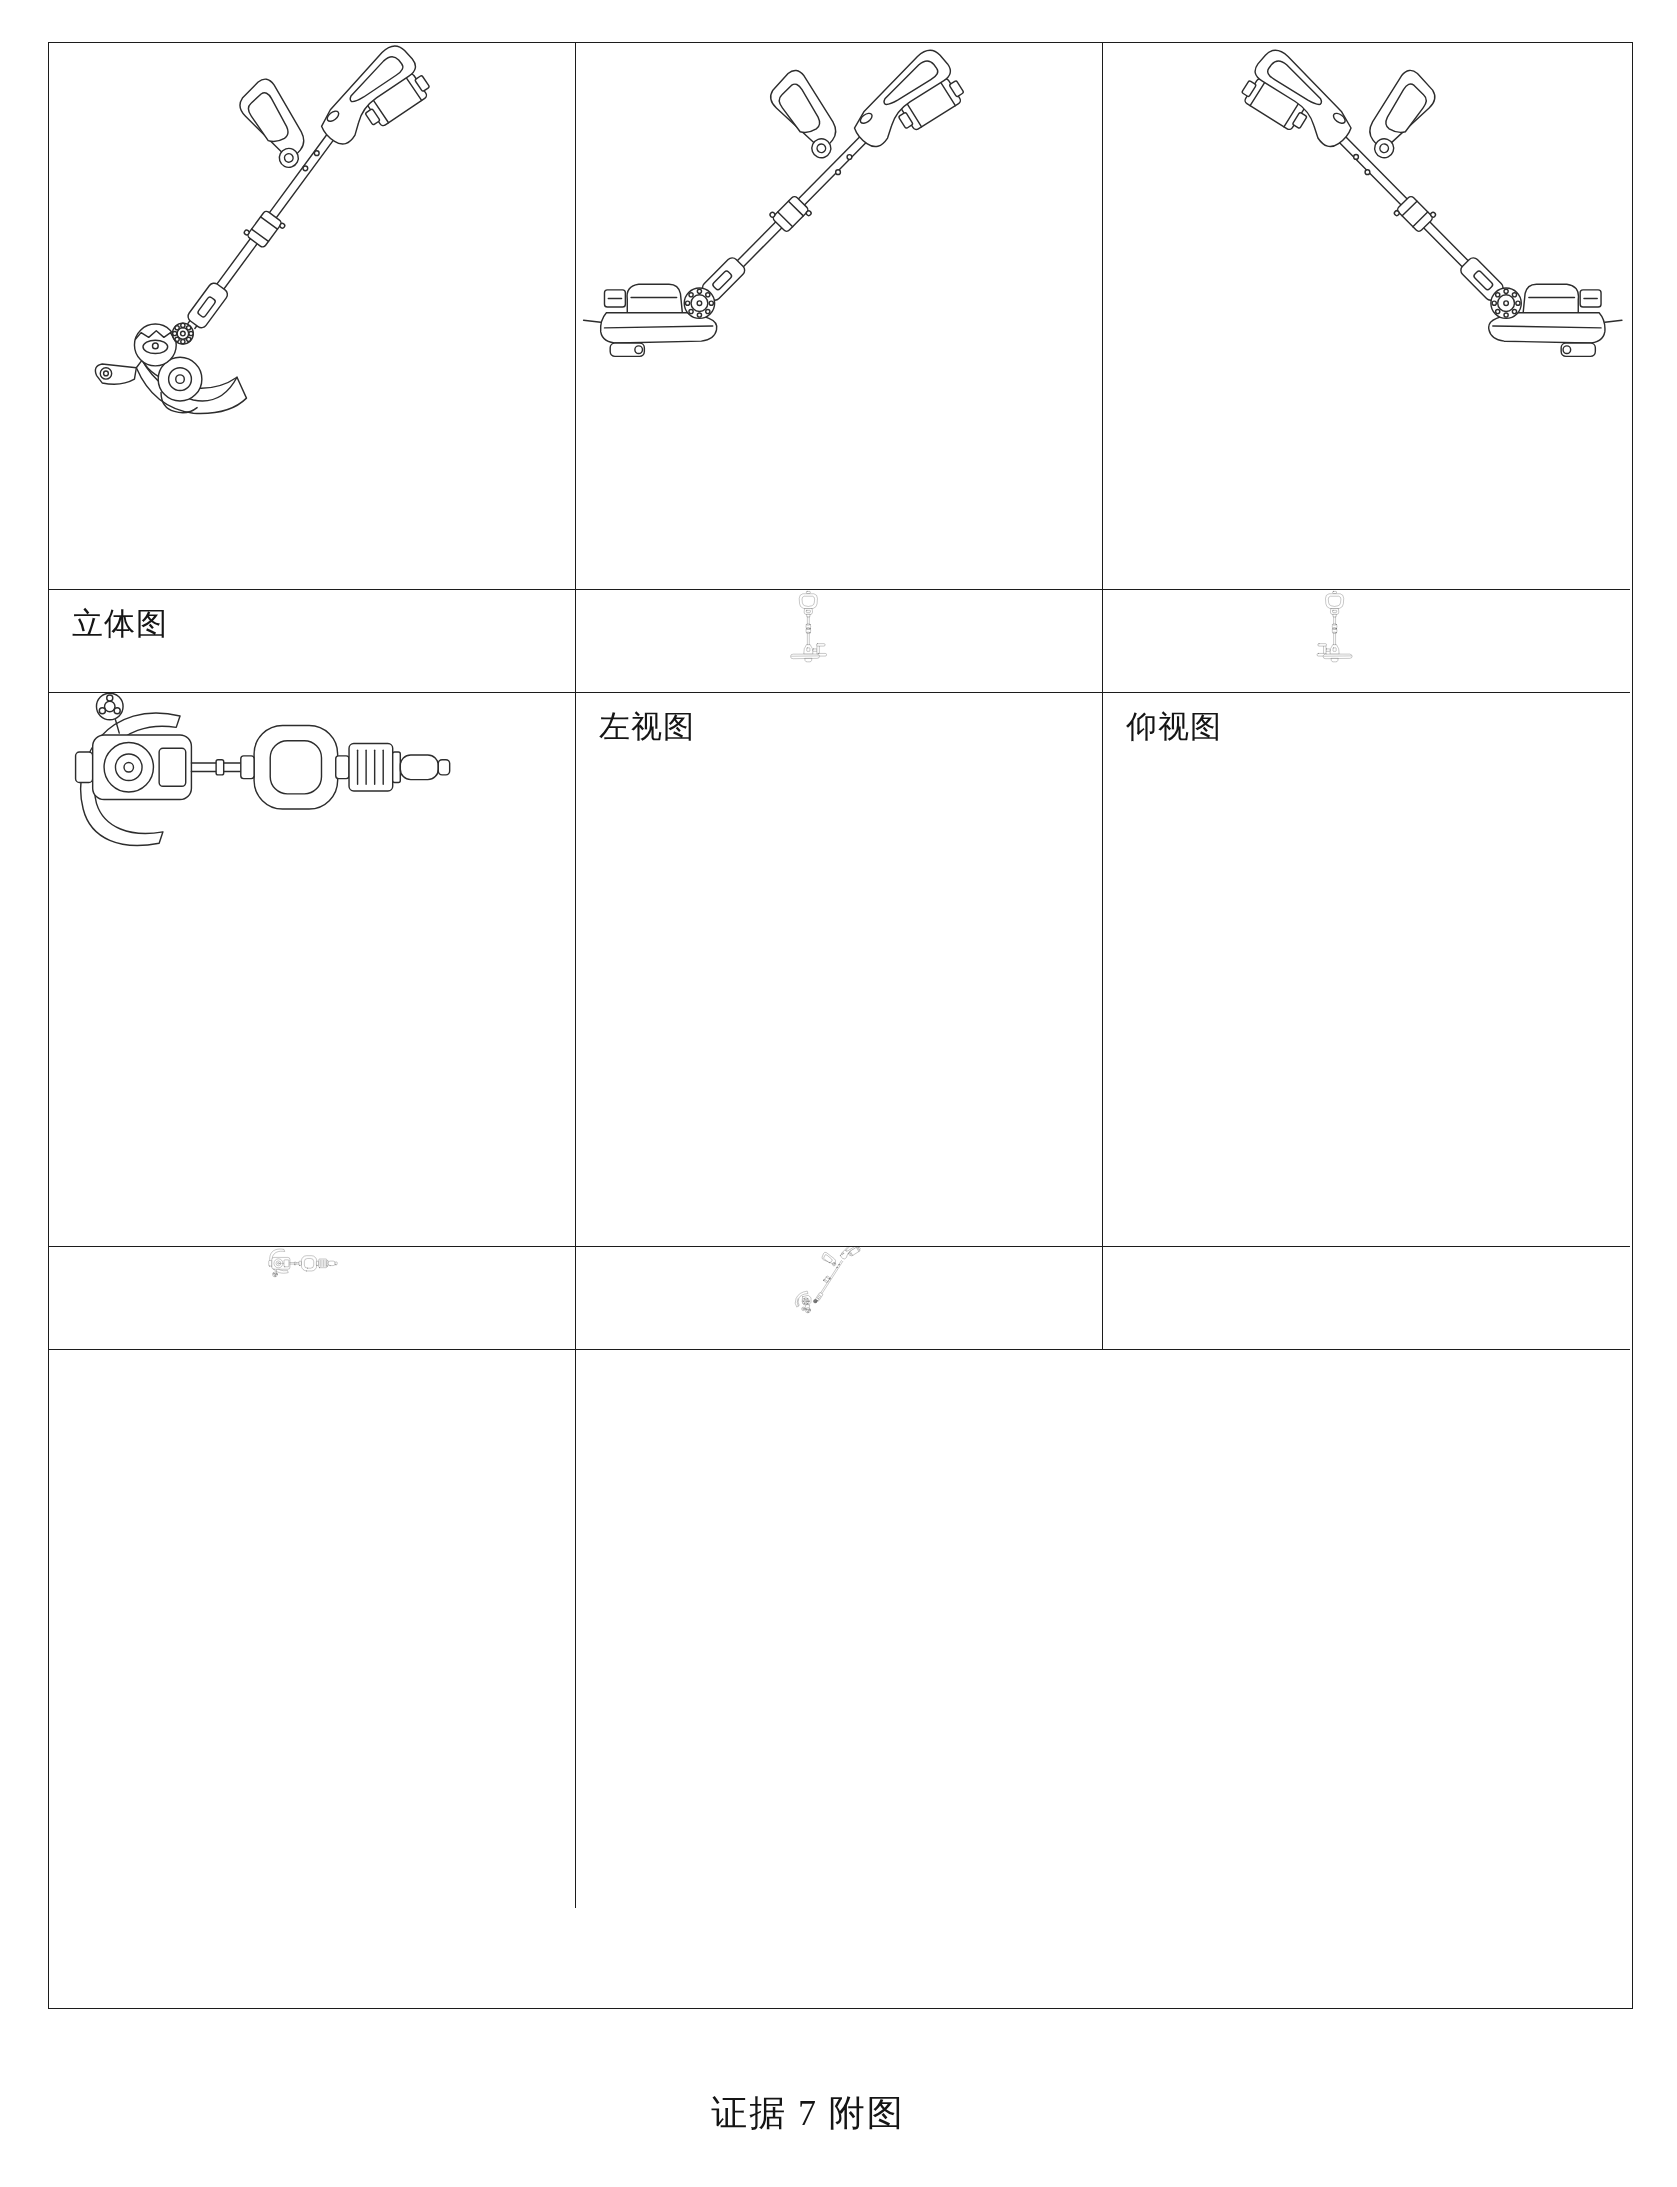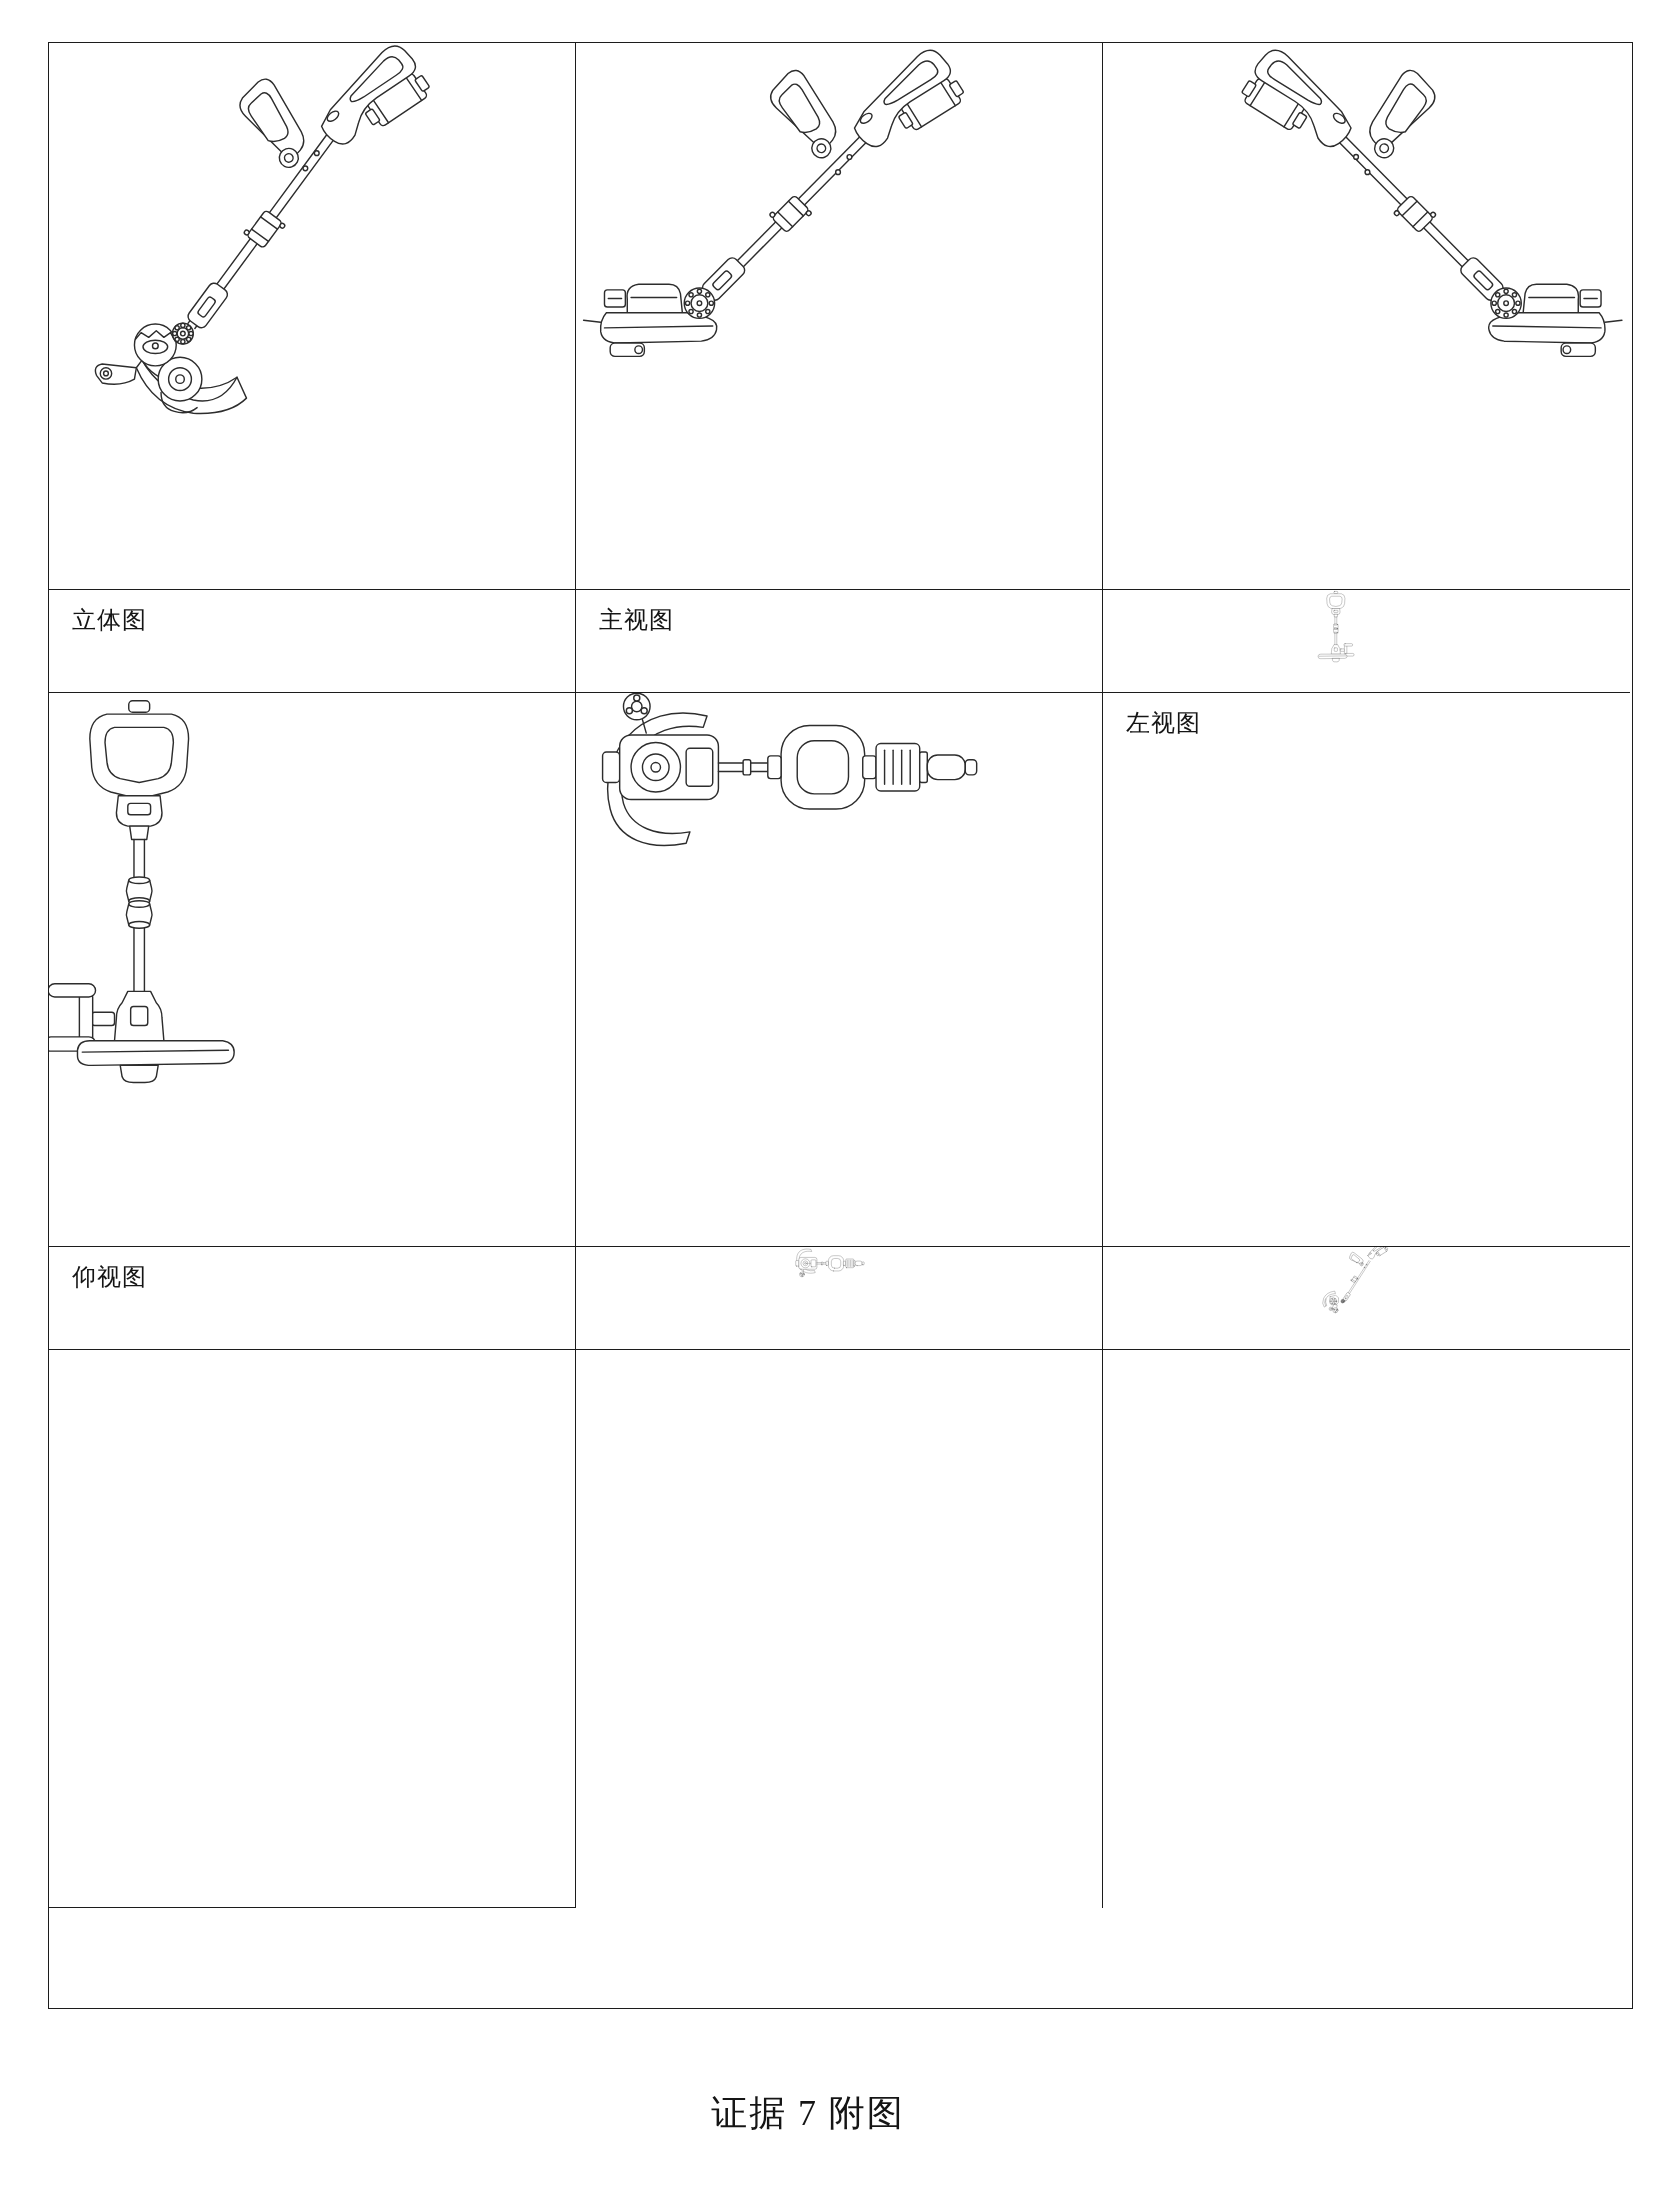--- a/index.html
+++ b/index.html
@@ -14,21 +14,21 @@
     width:1585px; height:1967px;
     border:1.9px solid #1c1c1c; background:#fff;
     display:grid;
     grid-template-columns:527px 527px 527px;
     grid-template-rows:547px 103px 554px 103px 558px 99px;
   }
   .cell { border-right:1.9px solid #1c1c1c; border-bottom:1.9px solid #1c1c1c; overflow:hidden; background:#fff; }
   .cell:nth-child(3n) { border-right:none; }
   .cell.last-row { border-bottom:none; }
   .img-cell svg { display:block; width:100%; height:100%; }
-  .label-cell { padding:15px 0 0 23px; font-size:24px; letter-spacing:1px; line-height:1.25; }
+  .label-cell { padding:15px 0 0 23px; font-size:31px; letter-spacing:1px; line-height:1.25; }
   svg.fig * { stroke:#2d2d2d; stroke-width:1.5; stroke-linecap:round; stroke-linejoin:round; }
   .caption {
     position:absolute; left:0; top:2089px; width:1616px;
     text-align:center; font-size:36px; letter-spacing:1.9px;
   }
 </style>
 </head>
 <body>
 
 <div class="fig-table">
@@ -215,21 +215,20 @@
             </g>
             <path d="M0,-8 L18,-16 L98,-30 Q116,-32 118,-17 L119,-5 Q119,8 105,7 L64,4 Q46,3 33,13 L22,21 Q6,27 1,13 Q-3,2 0,-8 Z" fill="#fff"></path>
             <path d="M44,-14 L94,-22 Q106,-23 107,-13 L107,-8 Q107,-1 95,-2 L54,-5 Q44,-6 41,-9 Q40,-12 44,-14 Z" fill="#fff"></path>
             <ellipse cx="16" cy="-9" rx="7" ry="4" fill="#fff"></ellipse>
           </g>
         </g>
       </svg>
   </div>
 
   <div class="cell label-cell"><span>立体图</span></div>
-  <div class="cell label-cell"><span>主视图</span></div>
 
   <div class="cell img-cell">
     <svg class="fig" id="svg-left" viewBox="0 0 554 582">
         <g>
           <rect x="91" y="8" width="22" height="12" rx="4" fill="#fff"></rect>
           <path d="M68,22 Q50,26 50,48 L52,78 Q54,98 72,104 L88,108 L116,108 L132,104 Q150,98 152,78 L154,48 Q154,26 136,22 Z" fill="#fff"></path>
           <path d="M76,36 Q66,38 66,52 L68,72 Q69,86 82,90 L102,94 L122,90 Q135,86 136,72 L138,52 Q138,38 128,36 Z" fill="#fff"></path>
           <path d="M80,108 L78,126 Q78,138 90,140 L114,140 Q126,138 126,126 L124,108 Z" fill="#fff"></path>
           <rect x="90" y="116" width="24" height="12" rx="3" fill="none"></rect>
           <path d="M92,140 L94,154 L110,154 L112,140 Z" fill="#fff"></path>

